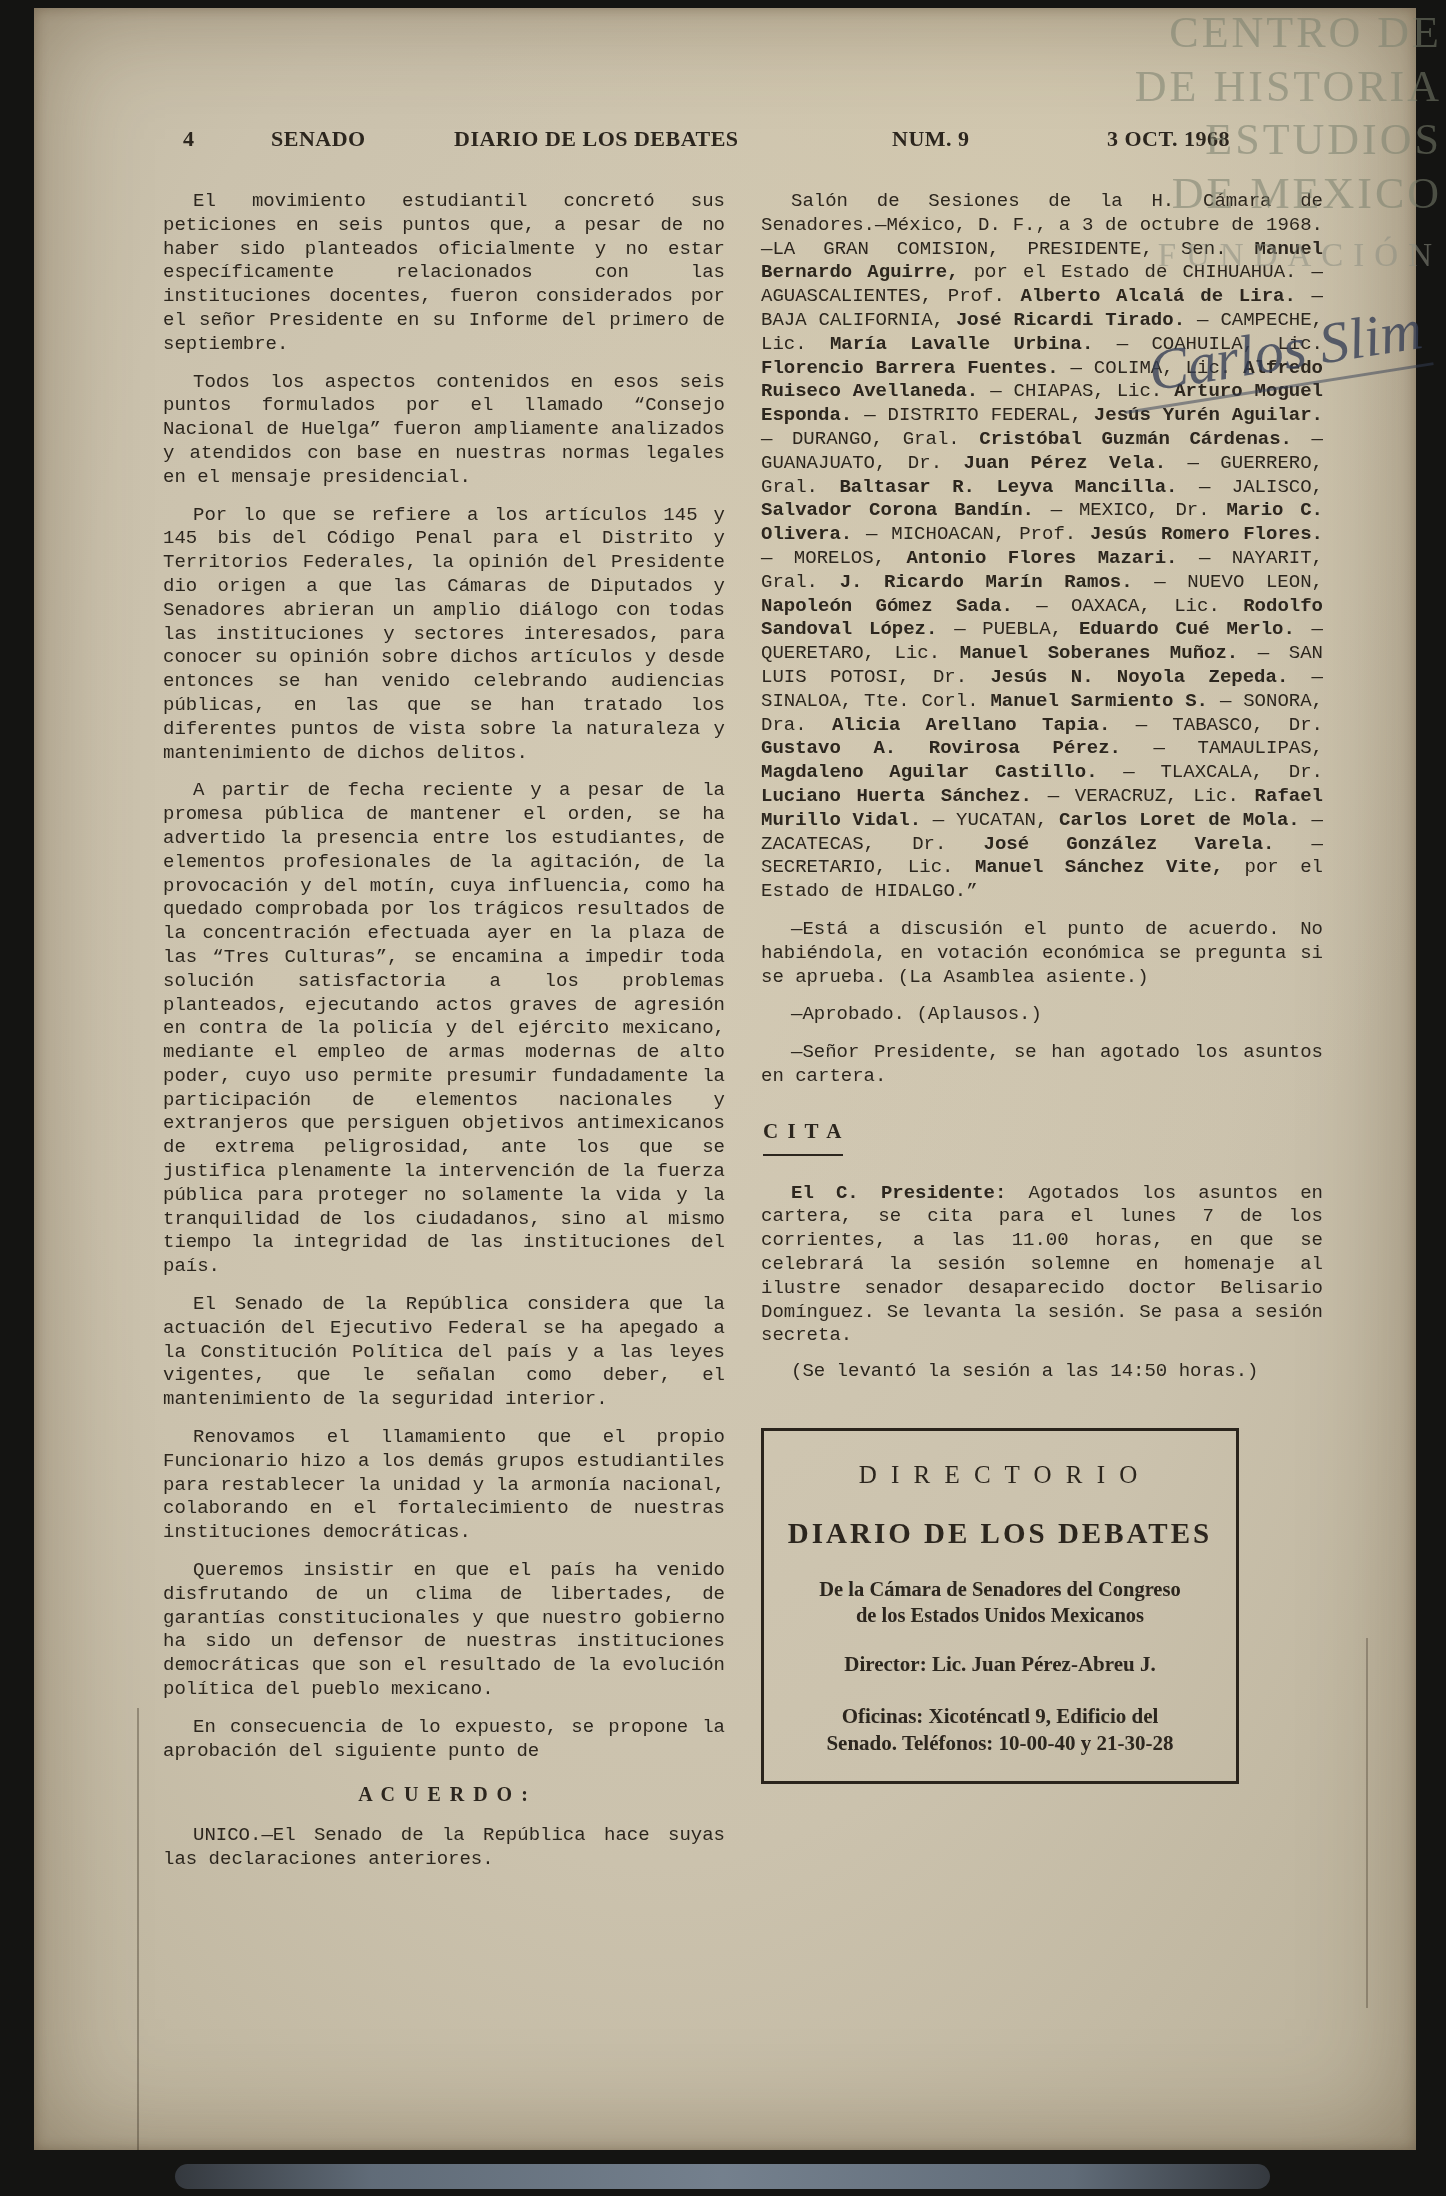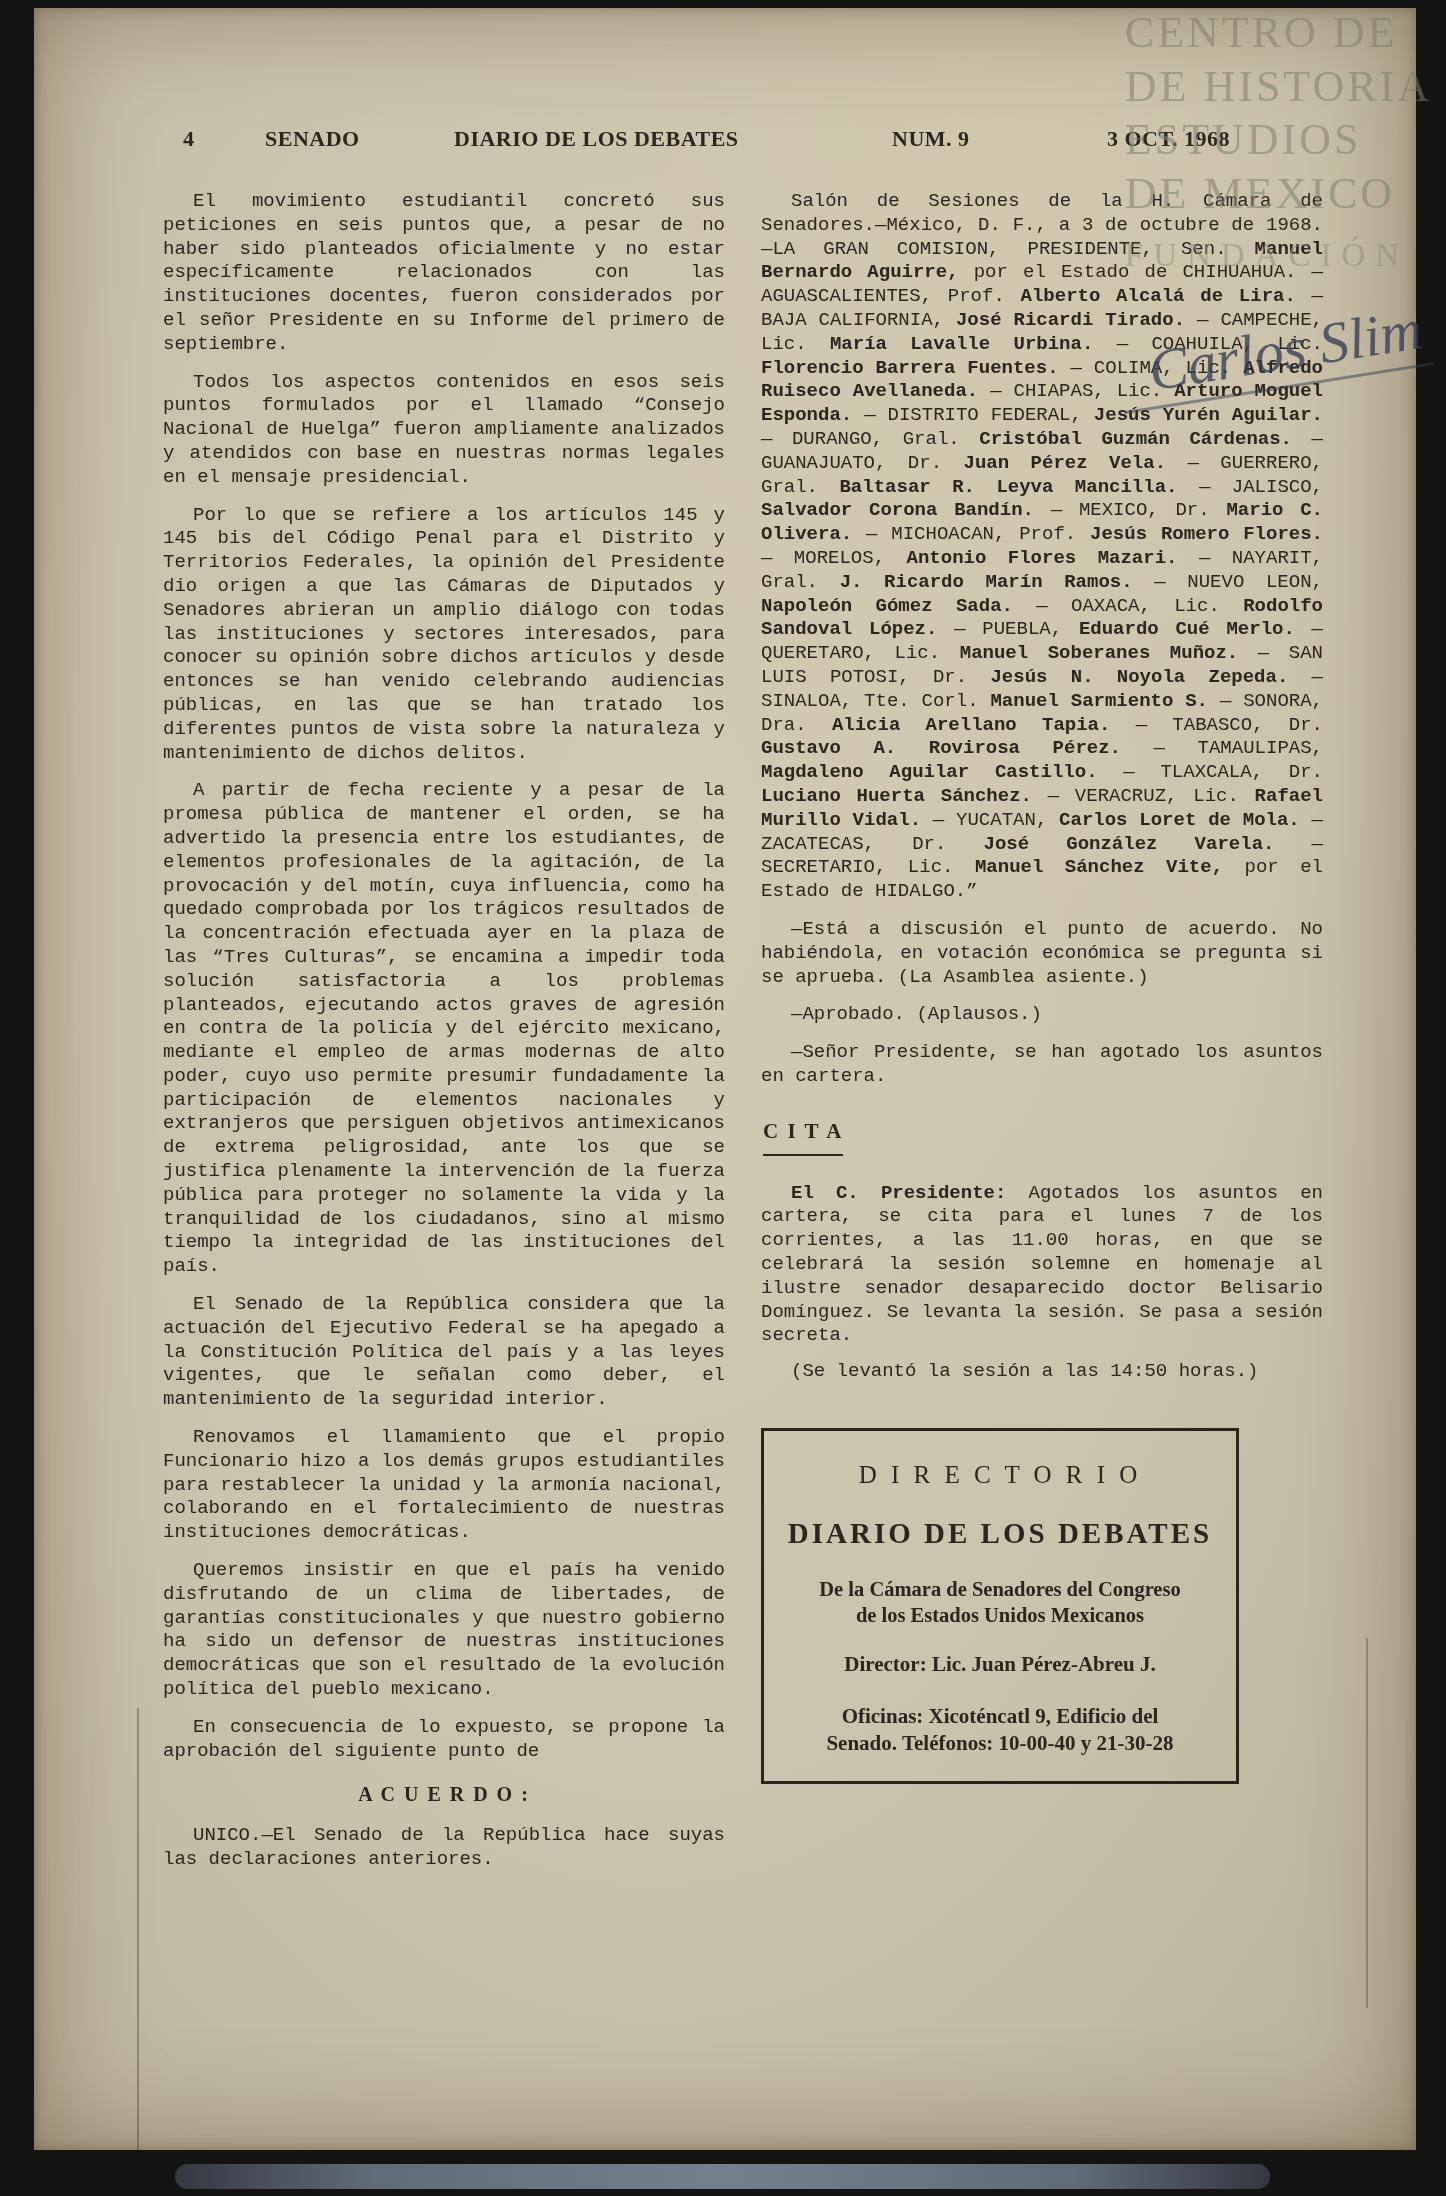--- a/index.html
+++ b/index.html
@@ -17,21 +17,21 @@
       radial-gradient(ellipse at 70% 12%, rgba(210,200,175,.9) 0%, rgba(0,0,0,0) 40%),
       radial-gradient(ellipse at 45% 40%, #d3cab5 0%, #cbc2ad 55%, #b9b099 100%);
     box-shadow: inset 0 0 110px rgba(70,50,25,.40), inset 0 0 14px rgba(60,40,20,.35);
     overflow:hidden;
   }
   .content{position:absolute;left:129px;top:118px;width:1160px;color:#2c261e;}
   
   .header{position:relative;height:34px;margin-bottom:30px;font-weight:bold;font-size:22px;letter-spacing:.5px;}
   .h-item{position:absolute;top:0;white-space:nowrap;}
   .h-pgnum{left:20px;}
-  .h-chamber{left:102px;}
+  .h-chamber{left:108px;}
   .h-title{left:291px;}
   .h-issue{left:729px;}
   .h-date{left:944px;}
   
   .columns{display:flex;gap:36px;align-items:flex-start;}
   .col{width:562px;}
   p.body{
     font-size:19px;line-height:23.8px;text-align:justify;text-indent:30px;
     margin:0 0 12px 0;
     font-family:Liberation Mono, monospace;
@@ -61,21 +61,21 @@
   
   .crease{position:absolute;left:103px;top:1700px;width:2px;height:442px;background:rgba(40,30,18,.32);}
   .foldline{position:absolute;left:1332px;top:1630px;width:2px;height:370px;background:rgba(40,30,18,.28);}
   .bottom-bar{
     position:absolute;bottom:7px;left:175px;width:1095px;height:25px;border-radius:13px;
     background:linear-gradient(90deg,#3a3f46 0%,#6e7b8a 18%,#8593a3 50%,#6e7b8a 82%,#3a3f46 100%);
     opacity:.85;
   }
   
   .watermark{
-    position:absolute;right:14px;top:6px;text-align:left;
+    position:absolute;right:4px;top:6px;text-align:right;
     font-size:44px;line-height:1.22;letter-spacing:3px;
     color:rgba(122,128,110,.55);
   }
   .watermark .foundation{
     font-size:33px;letter-spacing:10px;margin-top:14px;color:rgba(140,142,130,.55);
   }
   .signature{
     position:absolute;right:16px;top:318px;
     font-style:italic;font-size:58px;white-space:nowrap;
     transform:rotate(-9deg);

